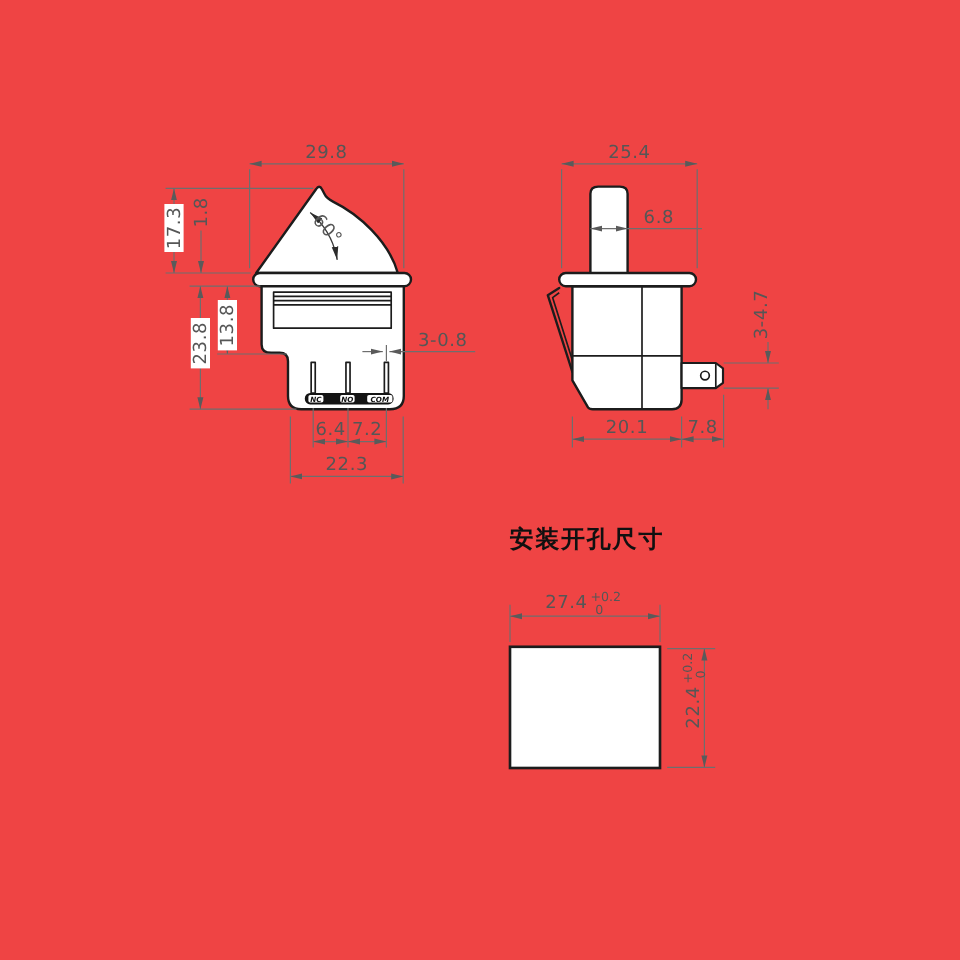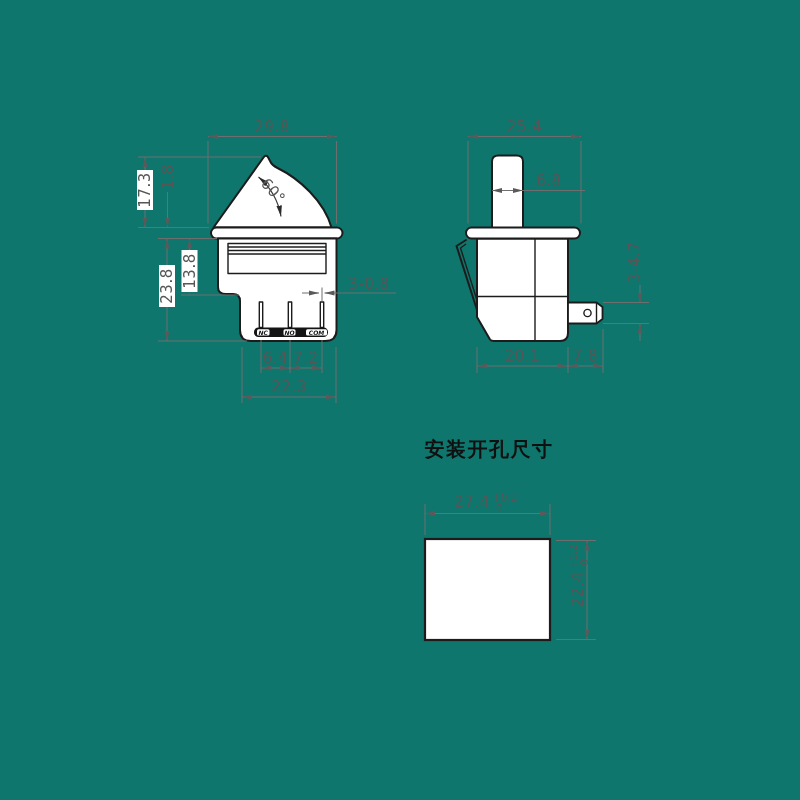--- a/index.html
+++ b/index.html
@@ -1,16 +1,16 @@
 <!DOCTYPE html>
 <html><head>
 <meta charset="utf-8">
 <style>
   html,body{margin:0;padding:0;background:#fff;}
-  .stage{position:relative;width:800px;height:800px;background:#0f766e;overflow:hidden;}
+  .stage{position:relative;width:800px;height:800px;background:#ef4444;overflow:hidden;}
   .outline{stroke:#1c1c1c;stroke-width:2;fill:none;stroke-linejoin:round;stroke-linecap:round;}
   .outline-thin{stroke:#1c1c1c;stroke-width:1.4;fill:none;stroke-linejoin:round;}
   .fillw{fill:#ffffff;}
   .dimline{stroke:#6e6e6e;stroke-width:1;fill:none;}
   .arcline{stroke:#3a3a3a;stroke-width:1.1;fill:none;}
   .dimtext{font-family:"DejaVu Sans",sans-serif;font-size:15px;fill:#565656;letter-spacing:0.5px;}
   .dimtext-sm{font-family:"DejaVu Sans",sans-serif;font-size:10.5px;fill:#565656;}
   .title-cjk{font-family:"DejaVu Sans",sans-serif;font-size:20px;font-weight:bold;fill:#101010;letter-spacing:1.5px;}
   .chiptext{font-family:"DejaVu Sans",sans-serif;font-size:6px;font-style:italic;font-weight:bold;fill:#101010;}
 </style>

